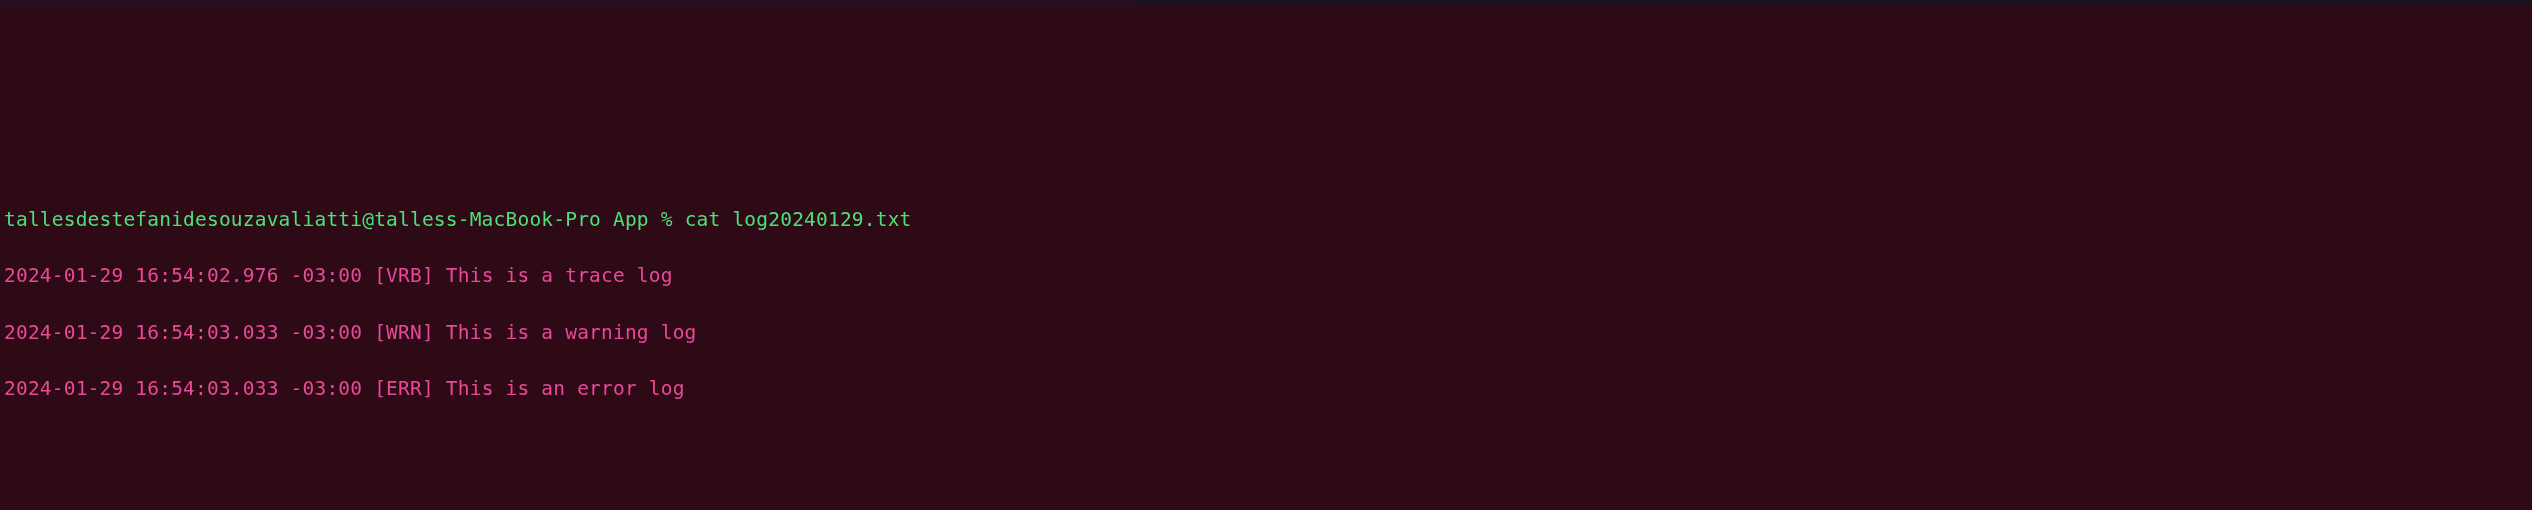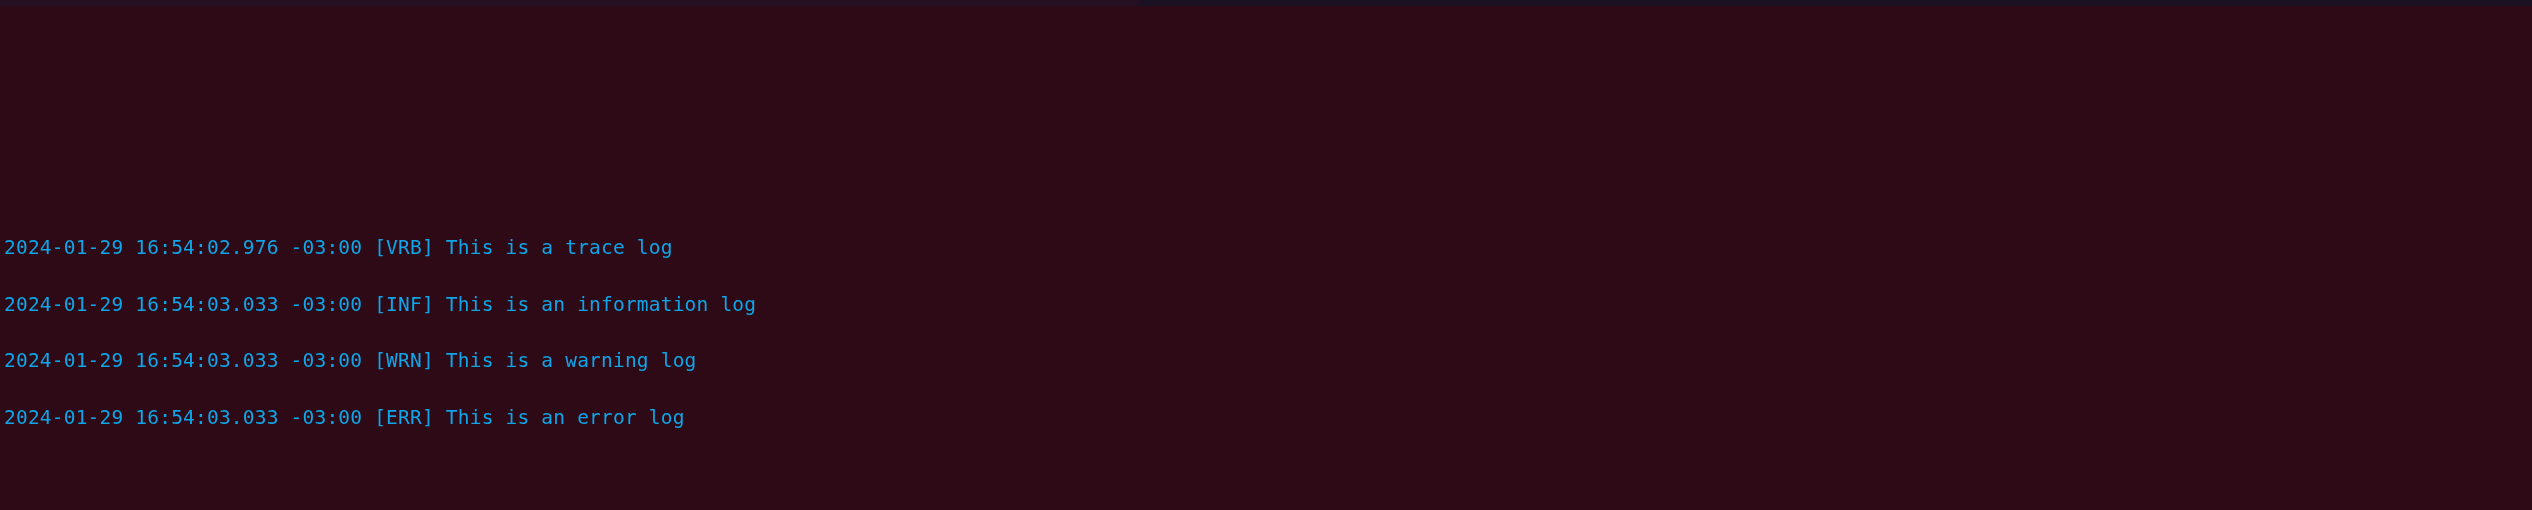--- a/index.html
+++ b/index.html
@@ -20,21 +20,21 @@
       white-space: pre;
       letter-spacing: 0.2px;
     }
     .terminal-line {
       display: block;
     }
     .prompt-line {
       color: #4de07a;
     }
     .log-line {
-      color: #0ea5e9;
+      color: #ec4899;
     }
     .top-bar {
       background-color: #241021;
       height: 6px;
       width: 100%;
       position: absolute;
       top: 0;
       left: 0;
     }
     .top-bar-segment {
@@ -47,23 +47,22 @@
     }
   </style>
 </head>
 <body>
 
 
 
 <div class="top-bar"></div>
 <div class="top-bar-segment"></div>
 
-<div>
+<div><span class="terminal-line prompt-line"><span>tallesdestefanidesouzavaliatti</span>@<span>talless-MacBook-Pro</span> <span>App</span> <span>%</span> <span>cat log20240129.txt</span></span>
 <span class="terminal-line log-line"><span>2024-01-29 16:54:02.976 -03:00</span> <span>[VRB]</span> <span>This is a trace log</span></span>
-<span class="terminal-line log-line"><span>2024-01-29 16:54:03.033 -03:00</span> <span>[INF]</span> <span>This is an information log</span></span>
 <span class="terminal-line log-line"><span>2024-01-29 16:54:03.033 -03:00</span> <span>[WRN]</span> <span>This is a warning log</span></span>
 <span class="terminal-line log-line"><span>2024-01-29 16:54:03.033 -03:00</span> <span>[ERR]</span> <span>This is an error log</span></span>
 
 
 
 </div>
 
 
 
 

